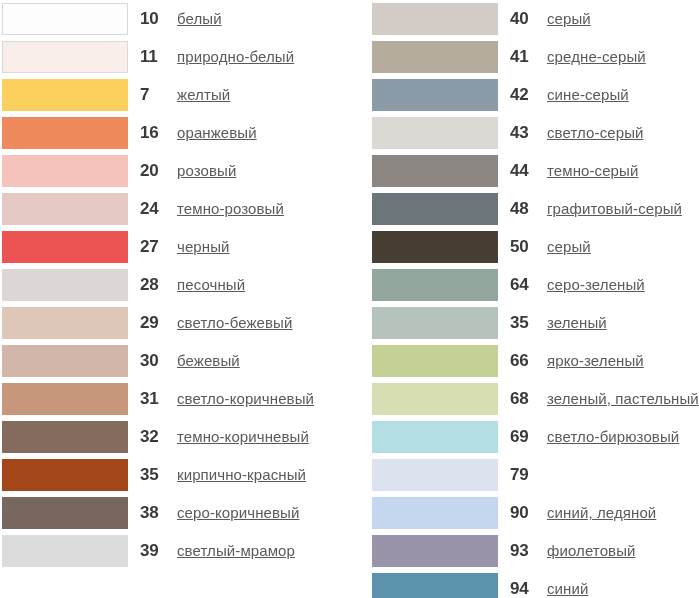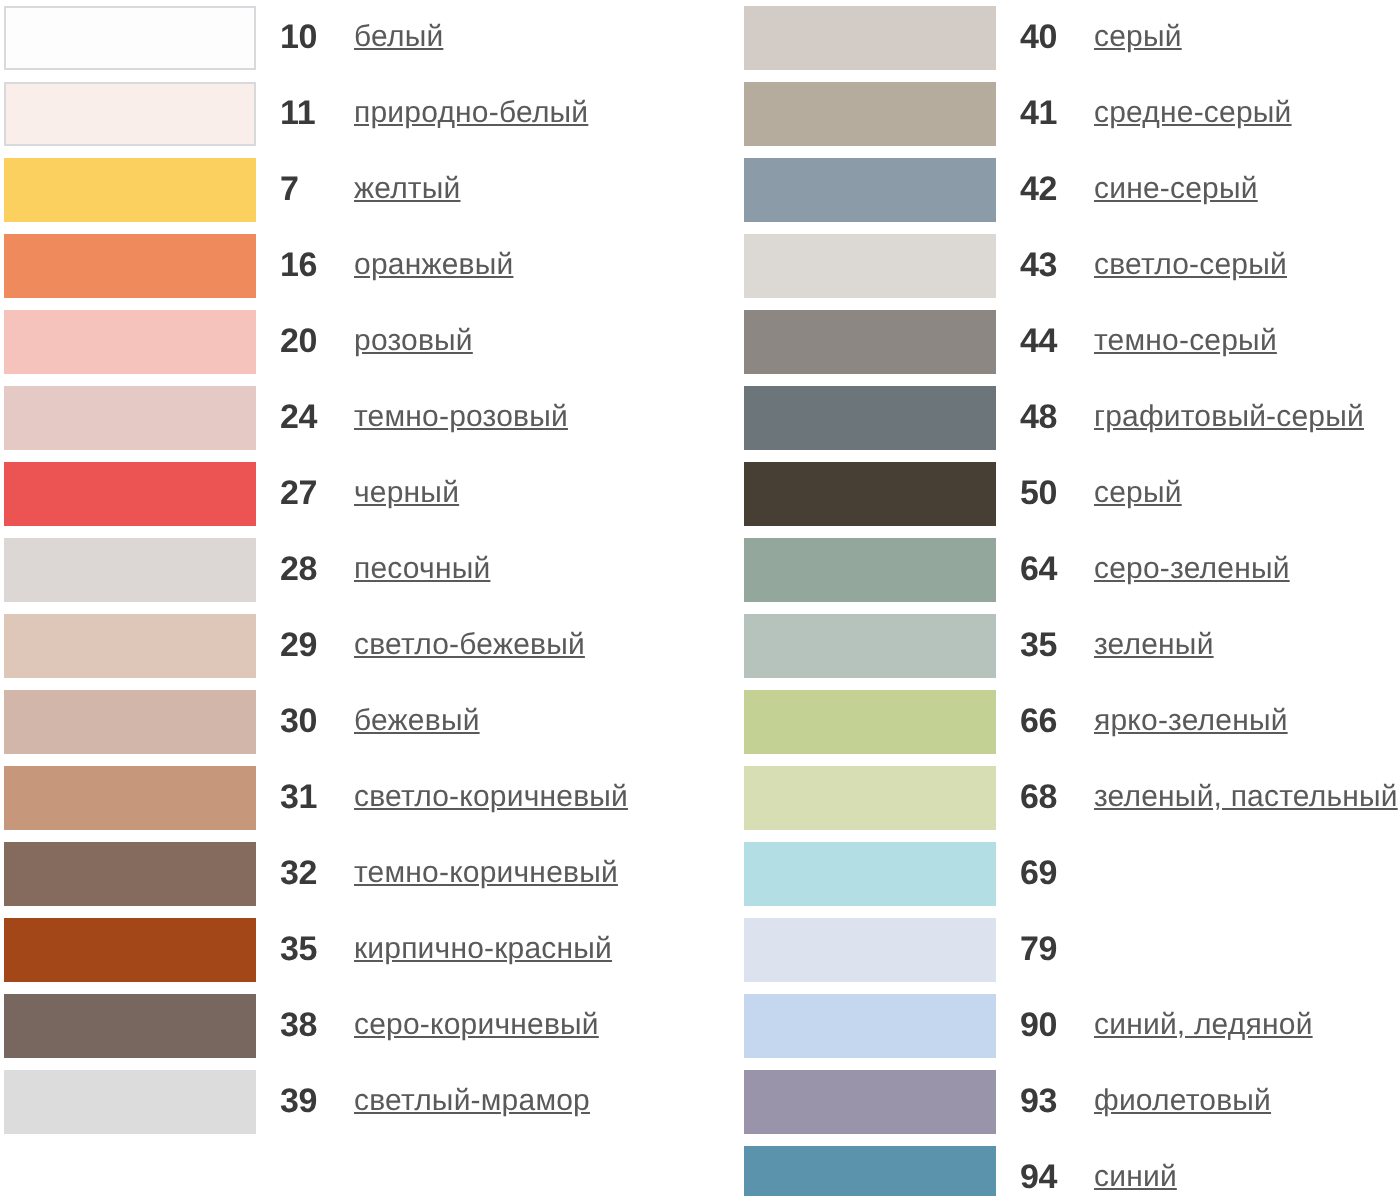--- a/index.html
+++ b/index.html
@@ -210,20 +210,21 @@
         <div class="label">ярко-зеленый</div>
       </div>
       <div class="row">
         <div class="swatch" style="background: rgb(215, 222, 180);"></div>
         <div class="code">68</div>
         <div class="label">зеленый, пастельный</div>
       </div>
       <div class="row">
         <div class="swatch" style="background: rgb(179, 222, 227);"></div>
         <div class="code">69</div>
+        <div class="label">светло-бирюзовый</div>
       </div>
       <div class="row">
         <div class="swatch" style="background: rgb(221, 227, 238);"></div>
         <div class="code">79</div>
       </div>
       <div class="row">
         <div class="swatch" style="background: rgb(196, 215, 239);"></div>
         <div class="code">90</div>
         <div class="label">синий, ледяной</div>
       </div>

